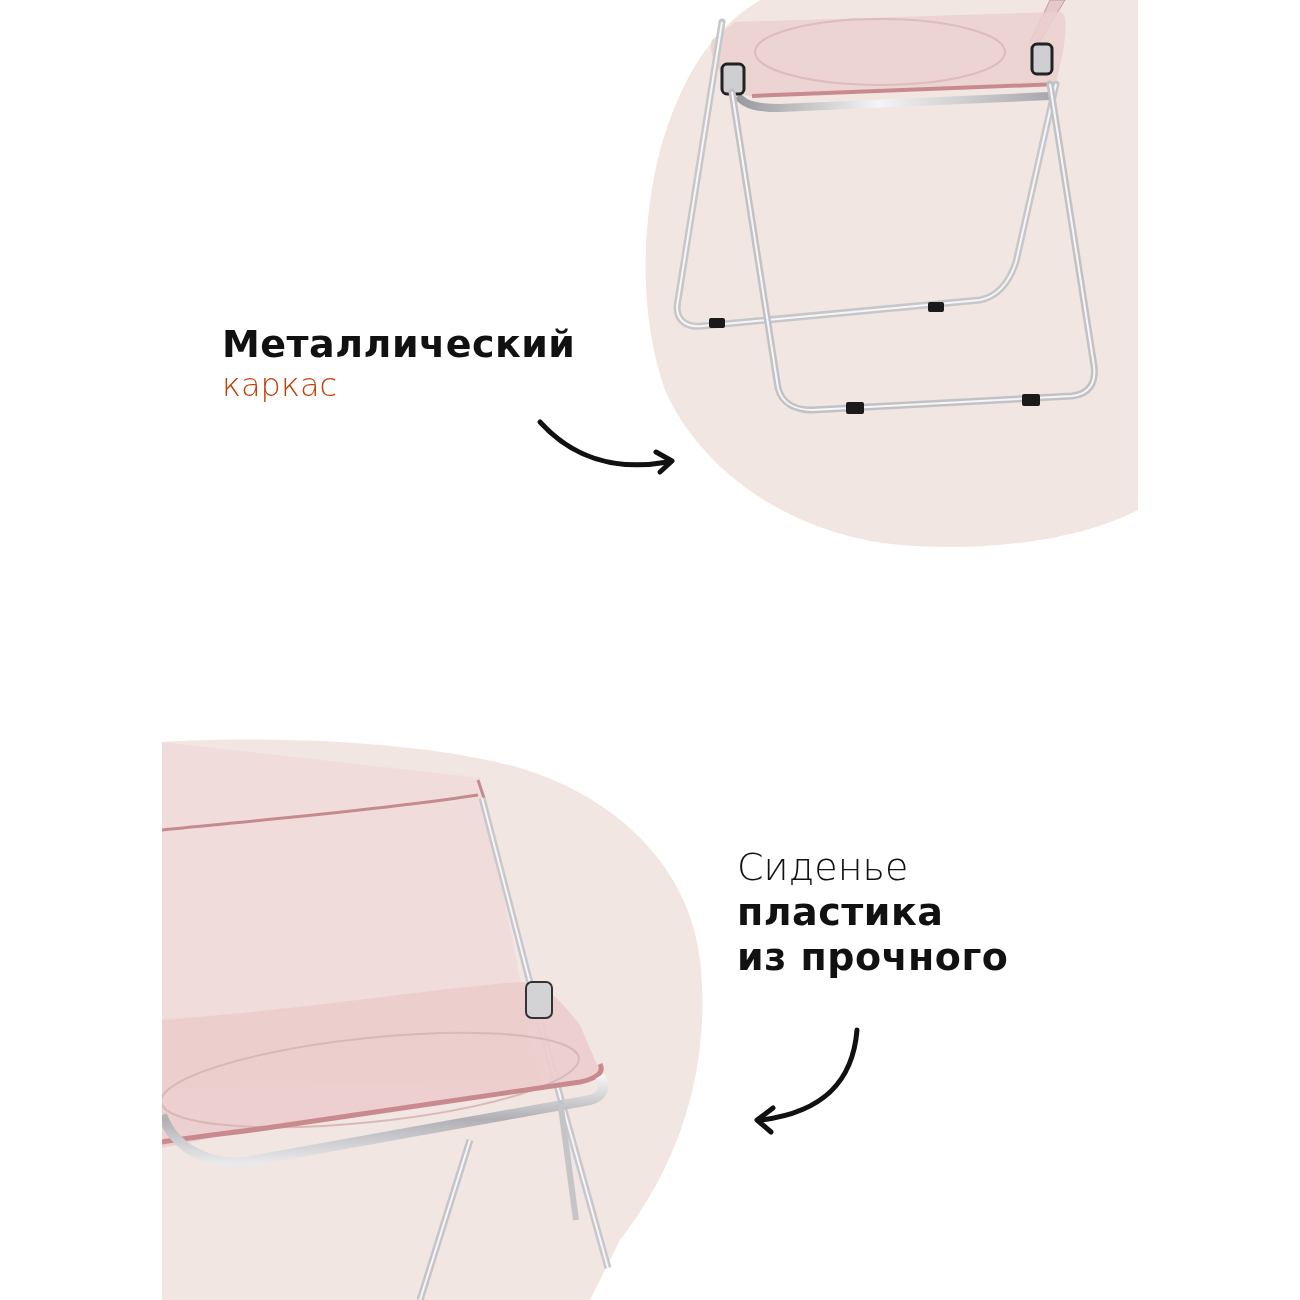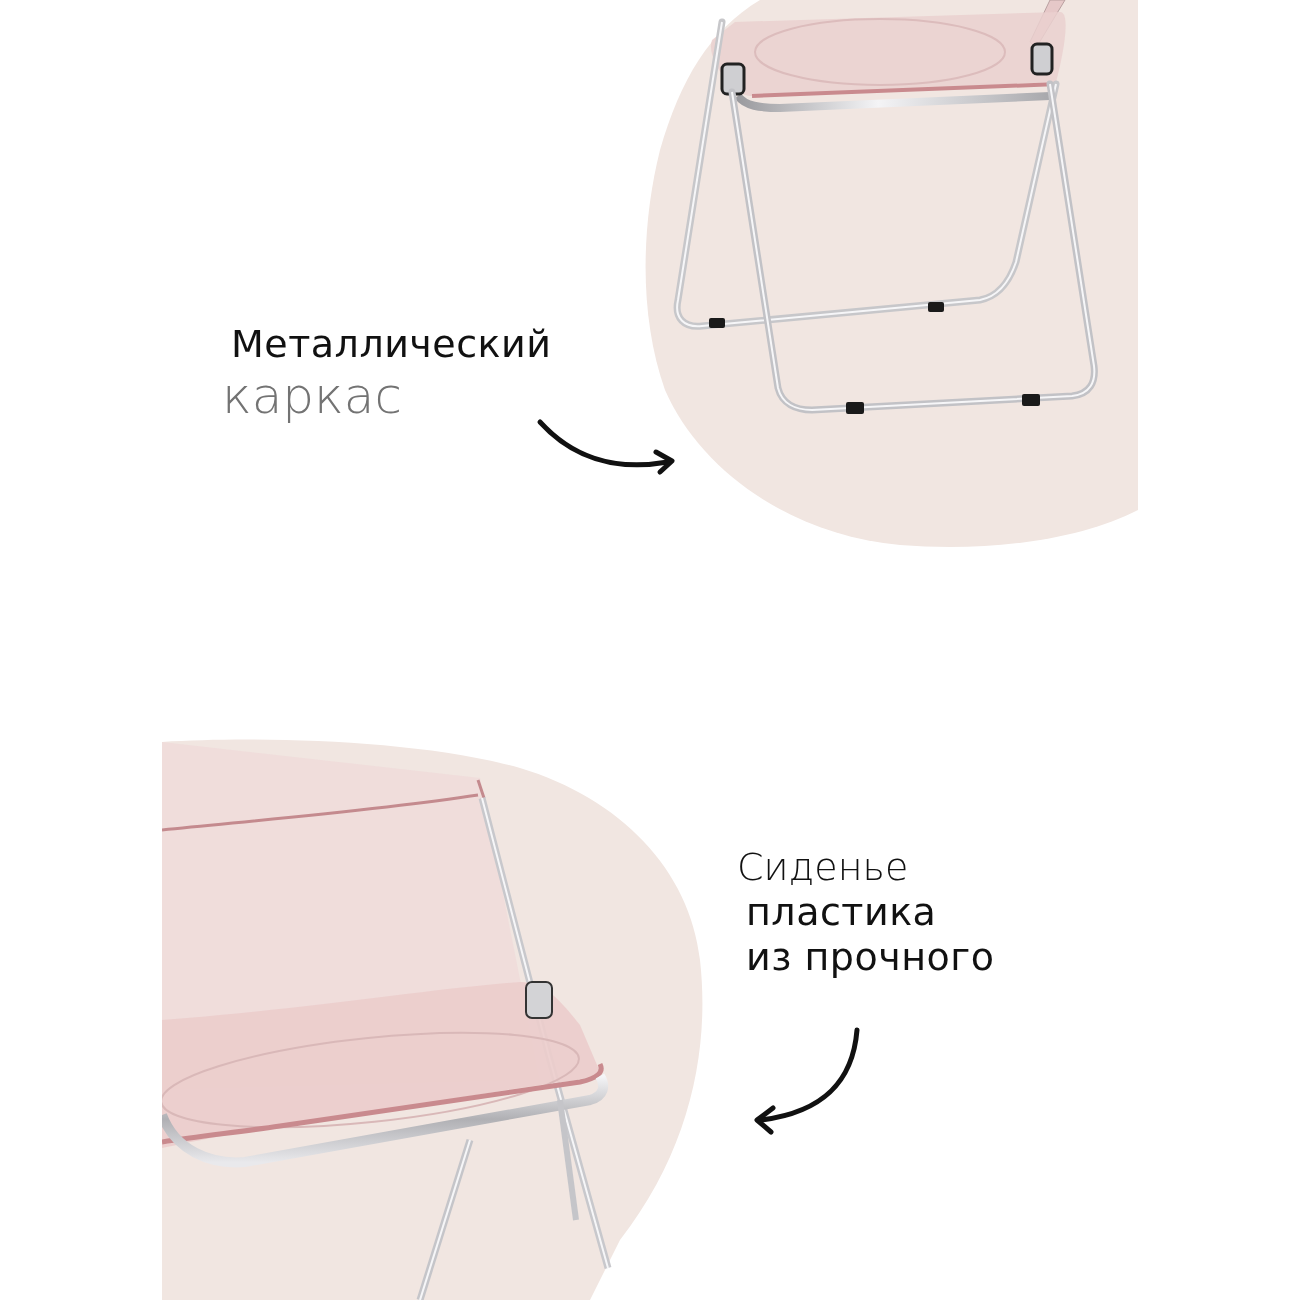--- a/index.html
+++ b/index.html
@@ -1,24 +1,24 @@
 <!DOCTYPE html>
 <html><head>
 <meta charset="utf-8">
 <style>
   html, body { margin: 0; padding: 0; background: #ffffff; }
   body { width: 1300px; height: 1300px; position: relative; overflow: hidden;
          font-family: "DejaVu Sans", sans-serif; }
   .panel { position: absolute; }
   .blob-svg { position: absolute; left: 0; top: 0; }
   .caption { position: absolute; color: #111111; line-height: 1.18; }
-  .caption .bold { font-weight: 400; letter-spacing: 0.5px; display: block; margin-left: 9px; }
+  .caption .bold { font-weight: 700; letter-spacing: 0.5px; display: block; }
   .caption .light { font-weight: 300; display: block; font-family: "DejaVu Sans", sans-serif; }
   #cap-top { left: 222px; top: 322px; font-size: 38px; }
-  #cap-top .light { font-size: 50px; color: #737373; }
+  #cap-top .light { font-size: 32px; color: #c2410c; }
   #cap-bottom { left: 737px; top: 845px; font-size: 38px; }
   .arrow { position: absolute; }
 </style>
 </head>
 <body>
 
 <div class="panel" style="left:0;top:0;width:1300px;height:560px;">
   <svg class="blob-svg" width="1300" height="560" viewBox="0 0 1300 560">
     <defs>
       <clipPath id="clipTop">

